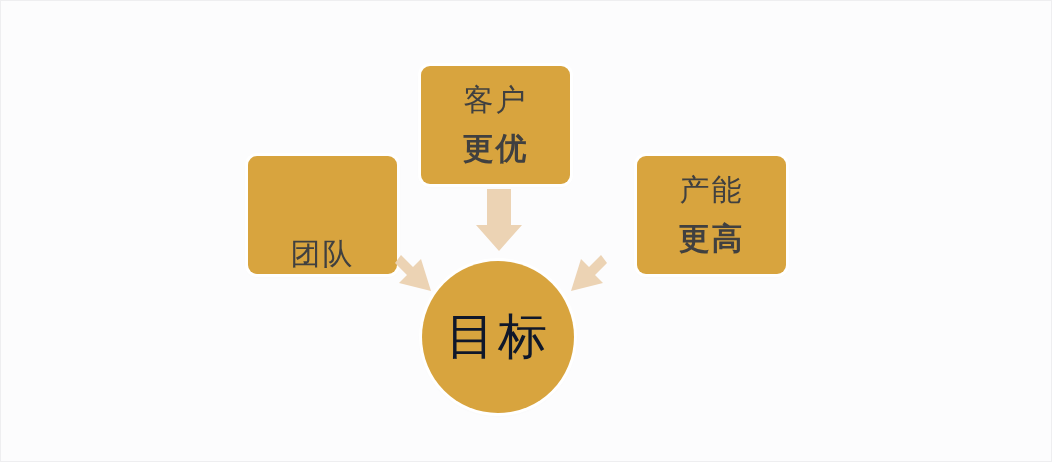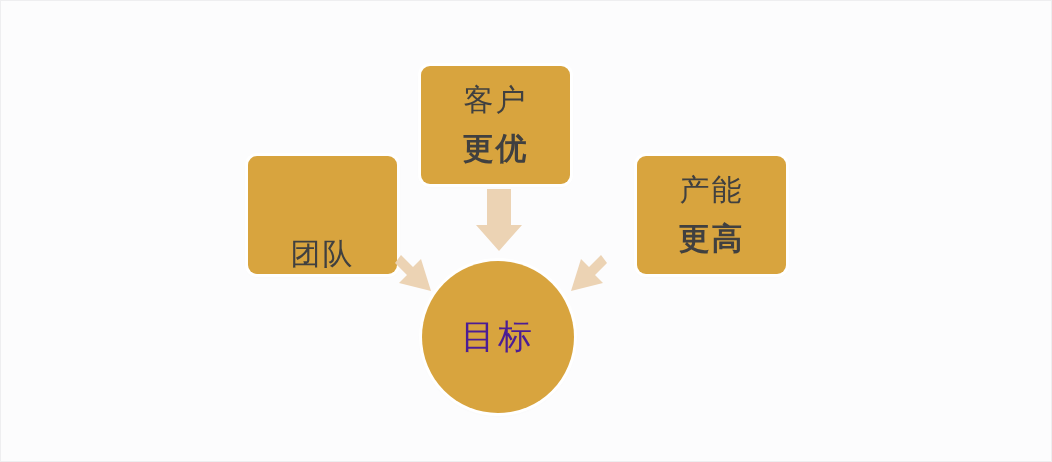--- a/index.html
+++ b/index.html
@@ -54,22 +54,22 @@
     .goal {
       position: absolute;
       left: 421px; top: 260px;
       width: 152px; height: 152px;
       border-radius: 50%;
       background: #d8a43e;
       box-shadow: 0 0 0 3px #ffffff, 0 1px 4px rgba(0,0,0,0.08);
       display: flex;
       align-items: center;
       justify-content: center;
-      color: #4c1d95;
-      font-size: 34px;
+      color: #0f172a;
+      font-size: 49px;
       letter-spacing: 3px;
     }
     .arrow {
       position: absolute;
     }
   </style>
 </head>
 <body>
 
 <div class="frame">

